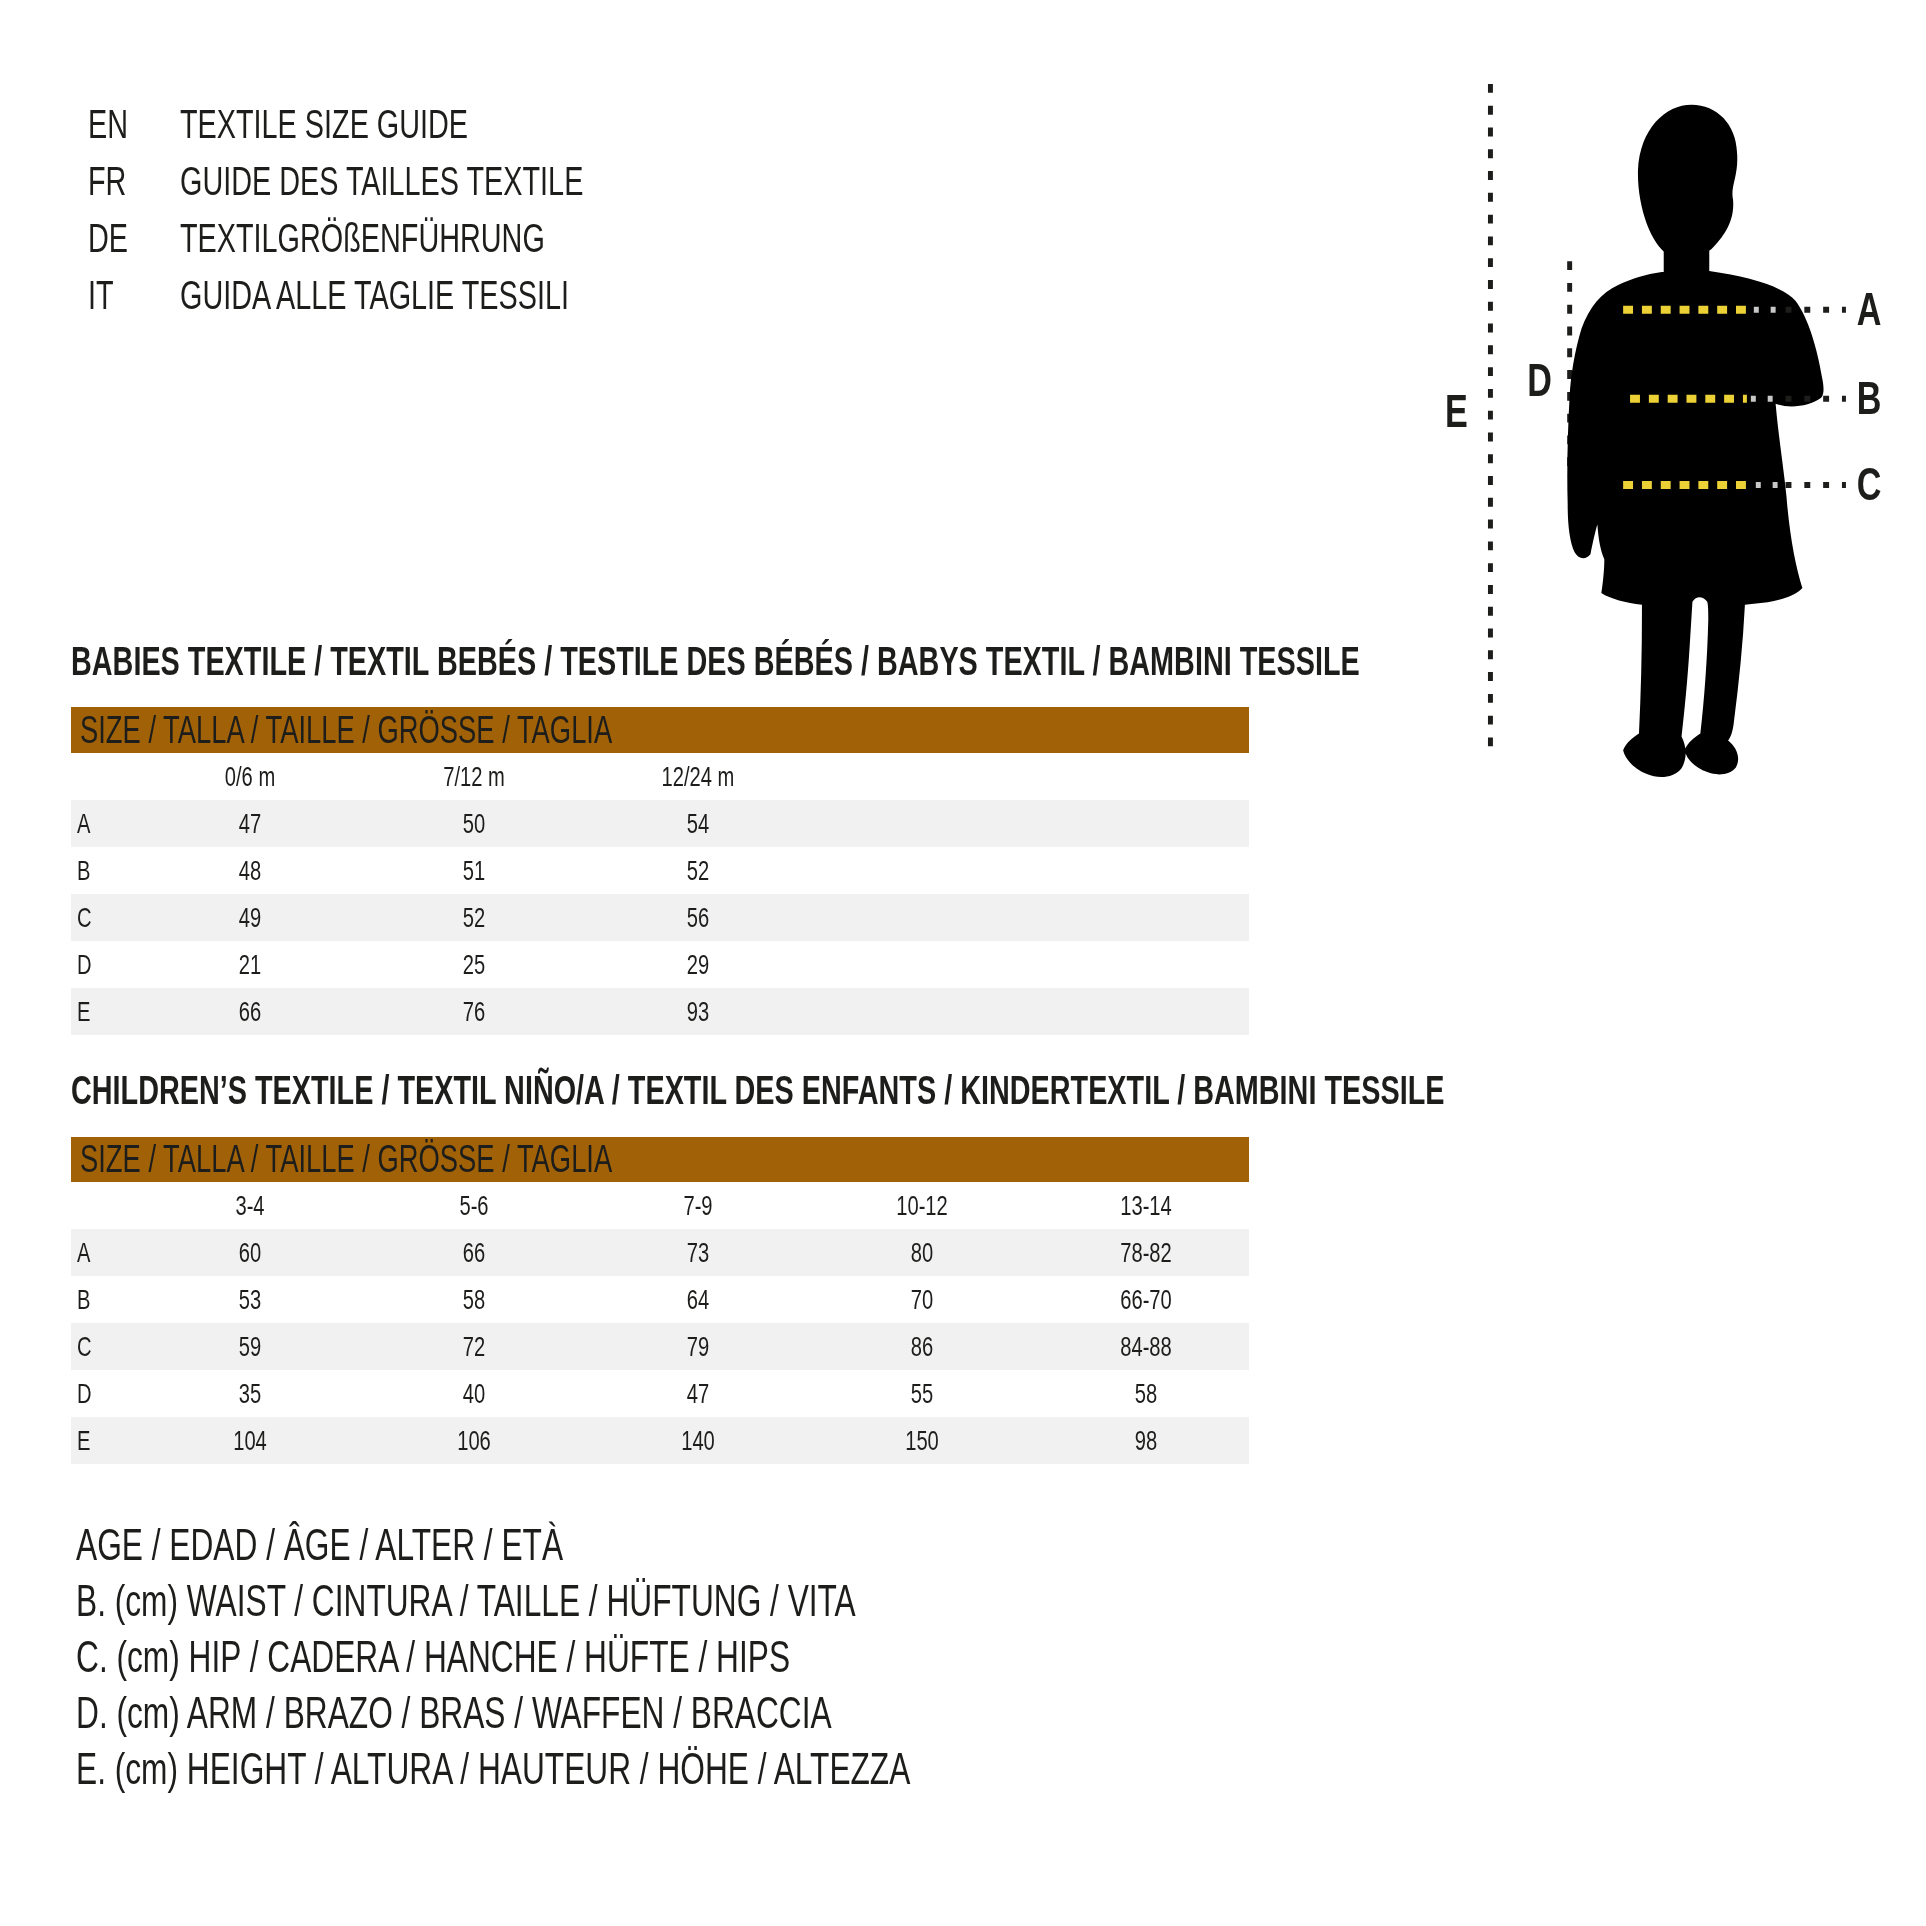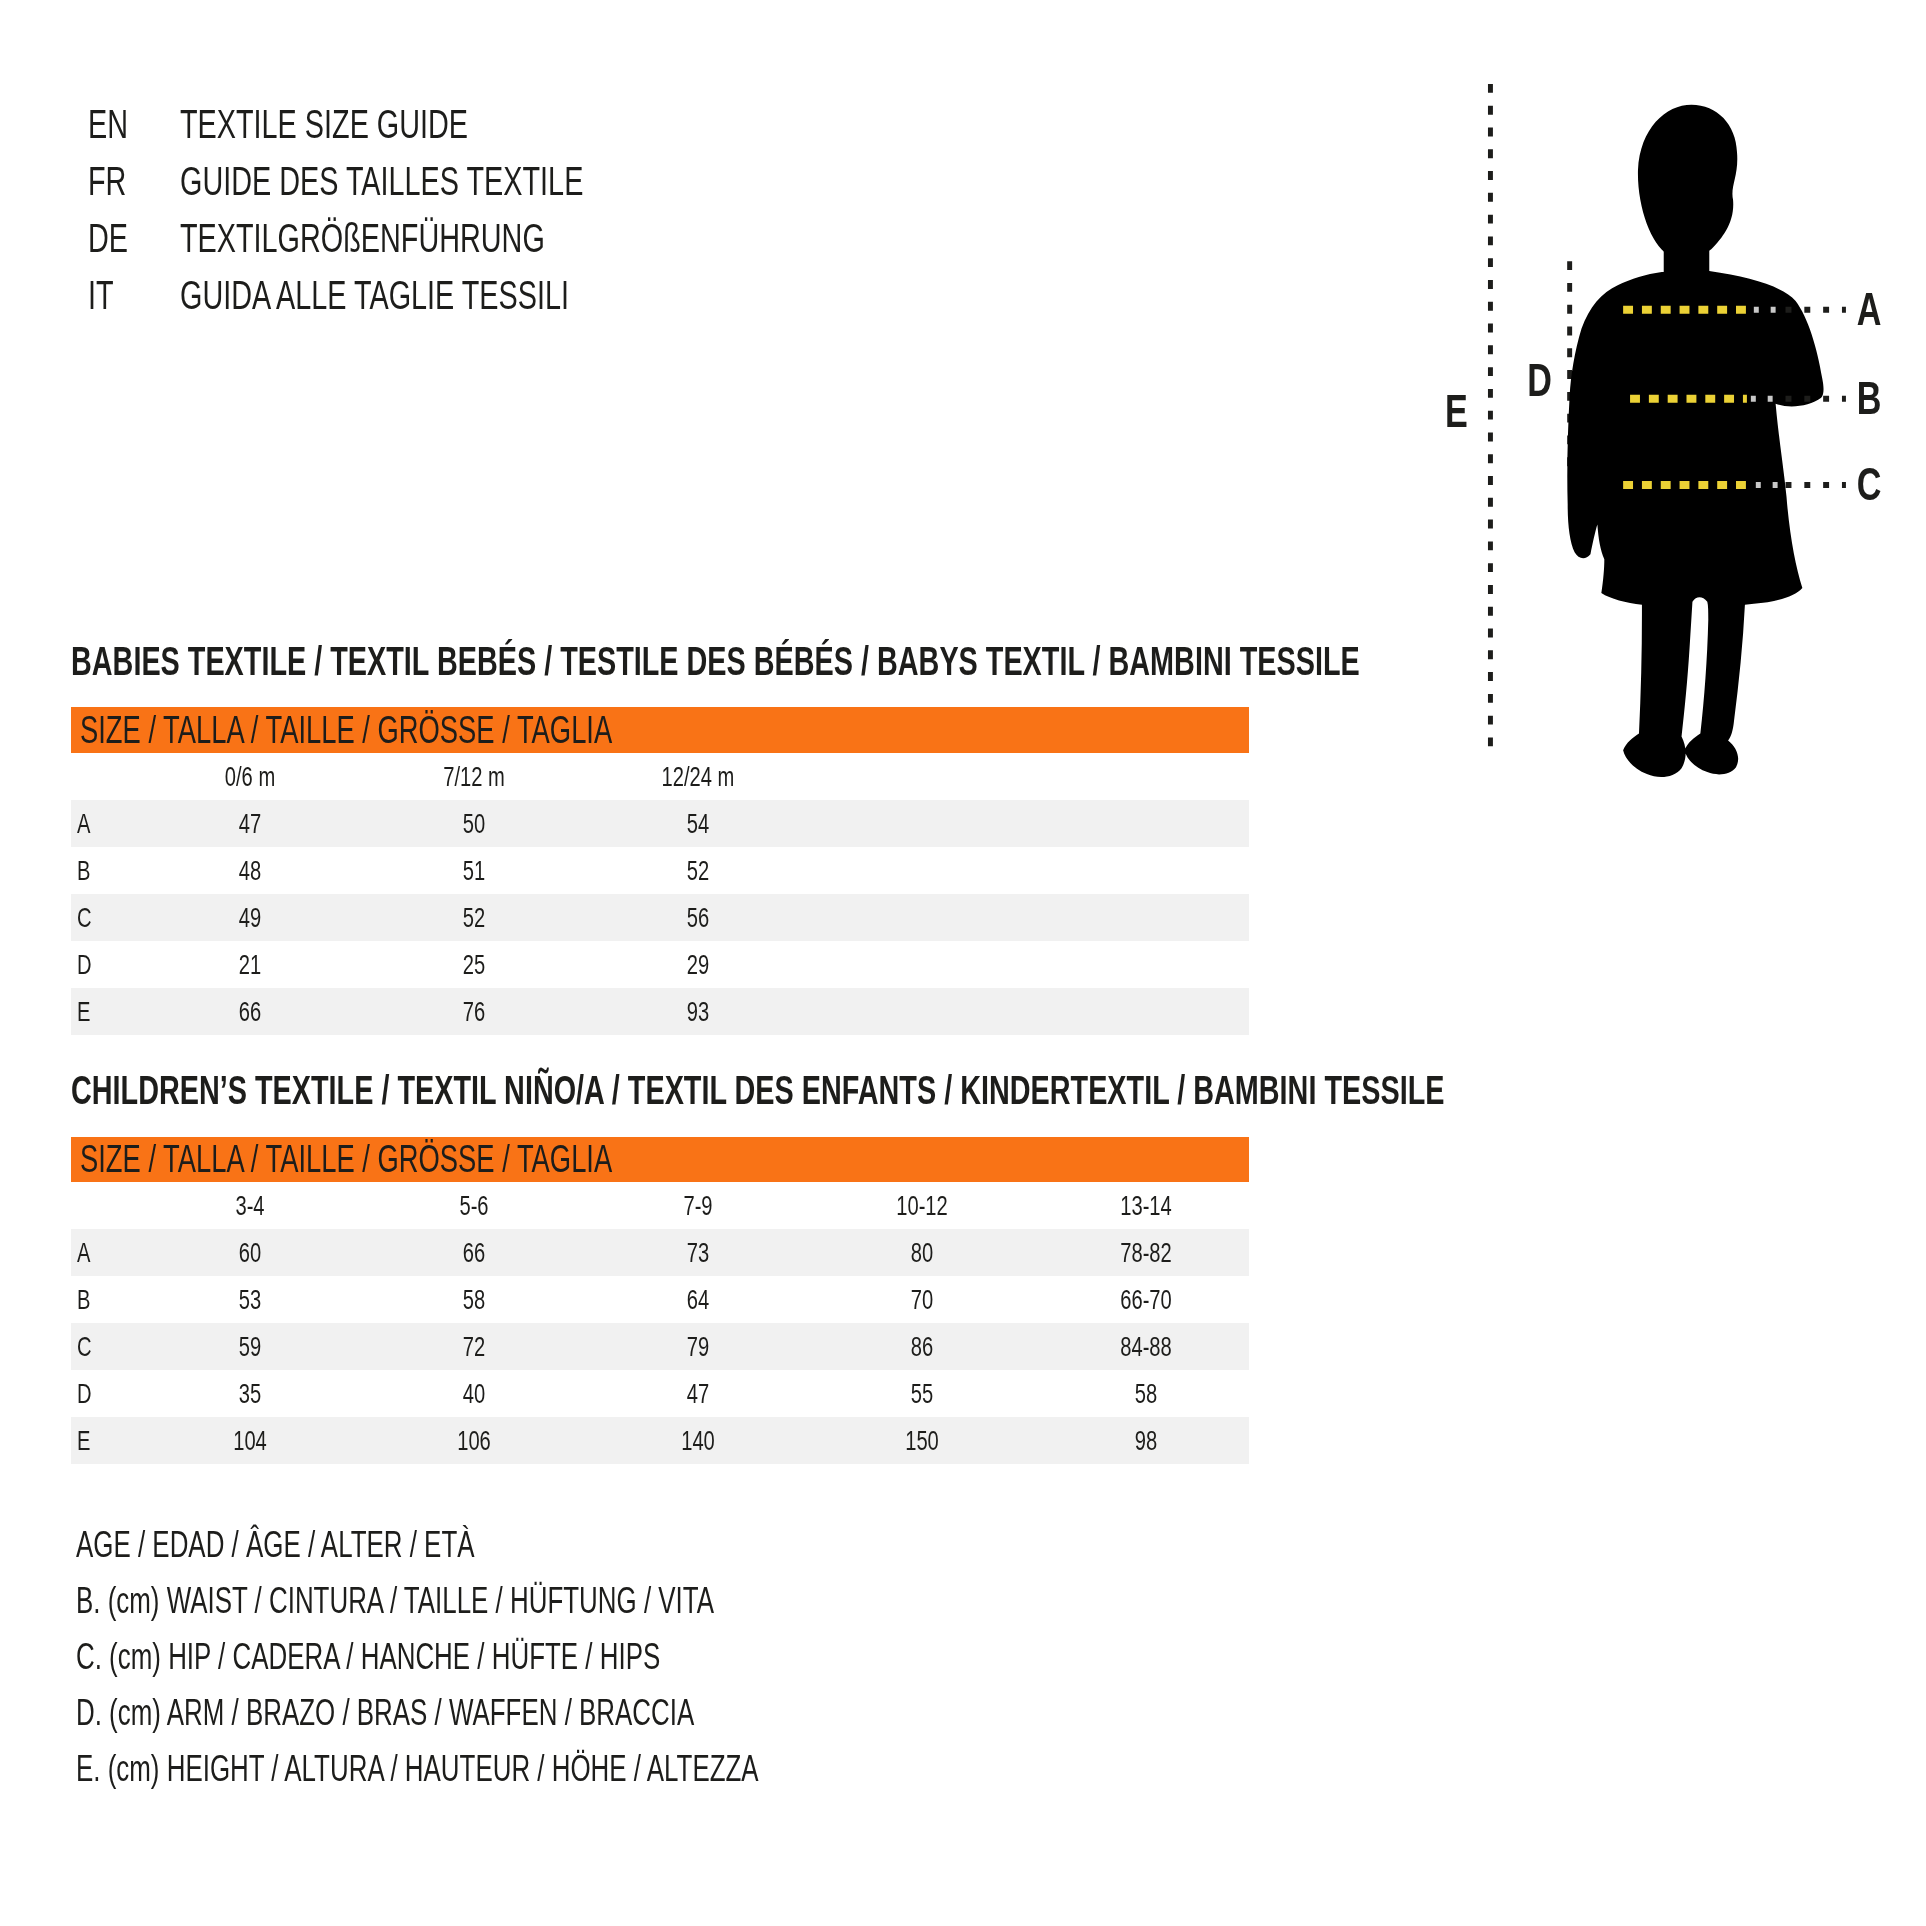--- a/index.html
+++ b/index.html
@@ -7,29 +7,29 @@
         font-family:"Liberation Sans",sans-serif;color:#1d1d1b;margin-left:12px;}
   .cx{display:inline-block;transform:scaleX(.72);transform-origin:0 50%;white-space:nowrap;}
   
   .langs{position:absolute;left:76px;top:96px;}
   .lrow{display:flex;line-height:57px;font-size:40px;}
   .lcode{width:92px;flex:0 0 92px;}
   
   .sec-title{position:absolute;left:59px;font-size:40px;line-height:44px;font-weight:bold;}
   
   .stable{position:absolute;left:59px;width:1178px;}
-  .size-bar{height:46px;background:#f97316;font-size:38px;line-height:46px;padding-left:9px;box-sizing:border-box;}
+  .size-bar{height:46px;background:#a16207;font-size:38px;line-height:46px;padding-left:9px;box-sizing:border-box;}
   .thead,.trow{display:flex;height:47px;line-height:47px;font-size:28px;}
   .rlabel{width:67px;flex:0 0 67px;padding-left:6px;box-sizing:border-box;}
   .spacer{width:67px;flex:0 0 67px;}
   .cell{width:224px;flex:0 0 224px;text-align:center;transform:scaleX(.72);}
   .stripe{background:#f1f1f1;}
   
   .legend{position:absolute;left:64px;top:1517px;}
-  .legend-line{line-height:56px;font-size:36px;}
+  .legend-line{line-height:56px;font-size:44px;}
   
   .figure-wrap{position:absolute;left:1119px;top:59px;width:808px;height:743px;}
   svg text{font-family:"Liberation Sans",sans-serif;font-weight:700;}
 </style>
 </head>
 <body>
 
 <div class="page">
 
   <div class="langs">

